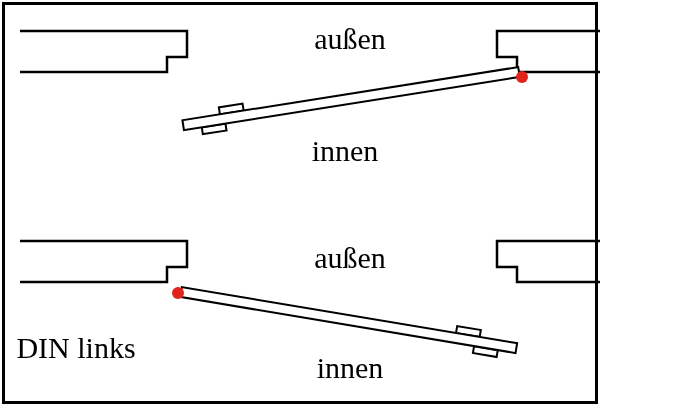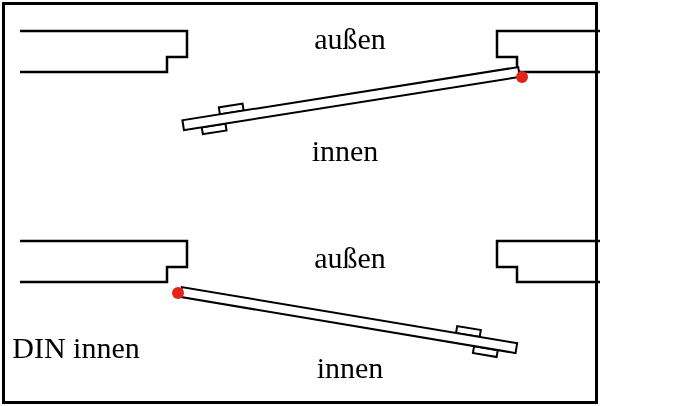--- a/index.html
+++ b/index.html
@@ -50,17 +50,17 @@
       <rect x="298" y="5" width="24" height="7" fill="#fff" stroke="#000" stroke-width="2"></rect>
       <rect x="0" y="-5" width="340" height="10" fill="#fff" stroke="#000" stroke-width="2"></rect>
     </g>
     <circle cx="178" cy="293" r="6" fill="#e02419"></circle>
   </svg>
 
   <div class="label" style="left:350px;top:24px;">außen</div>
   <div class="label" style="left:345px;top:136px;">innen</div>
 
   <div class="label" style="left:350px;top:243px;">außen</div>
-  <div class="label" style="left:76px;top:333px;">DIN innen</div>
+  <div class="label" style="left:76px;top:333px;">DIN links</div>
   <div class="label" style="left:350px;top:353px;">innen</div>
 
   <div class="frame"></div>
 </div>
 
 </body></html>

